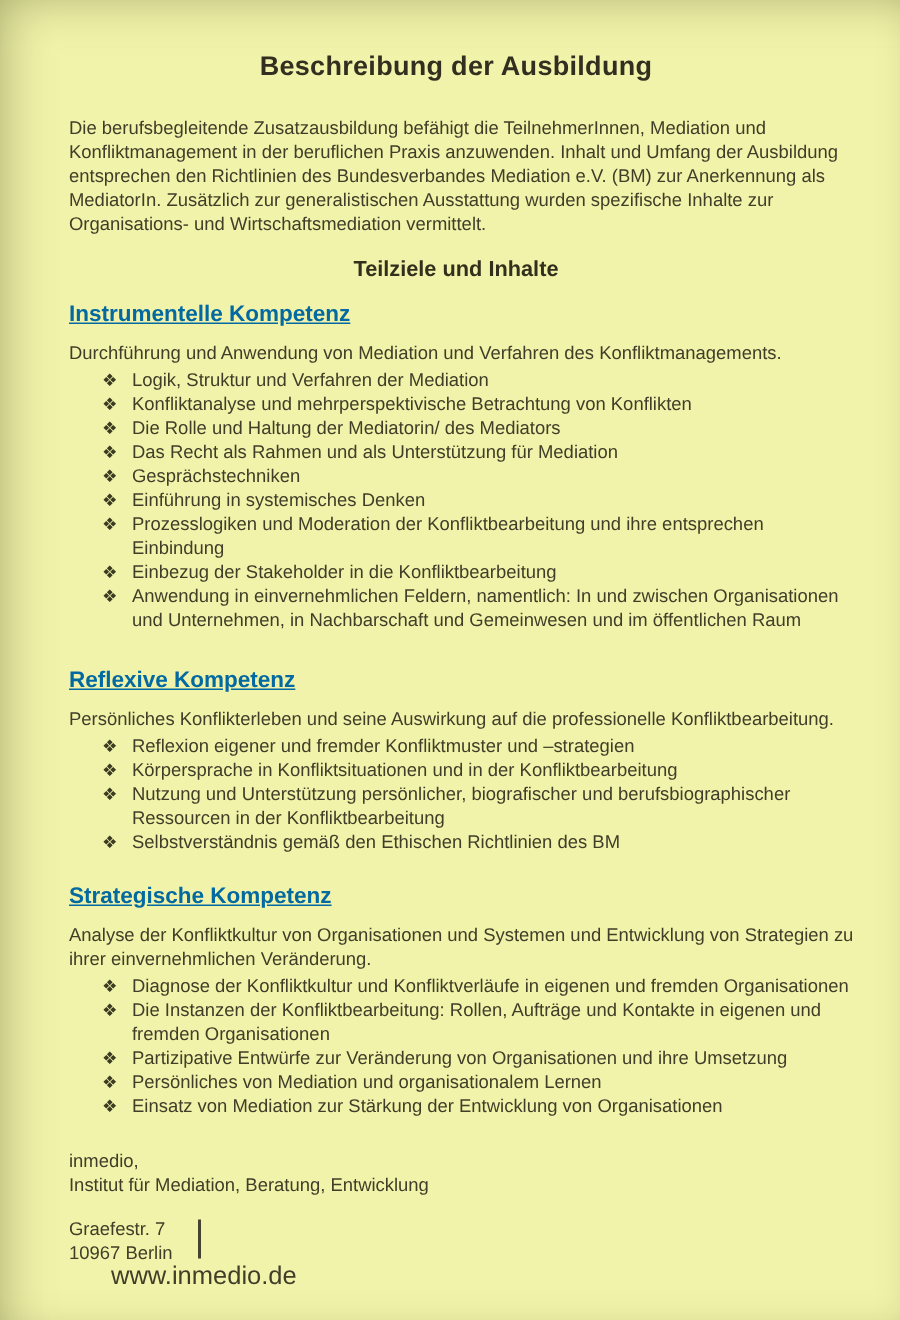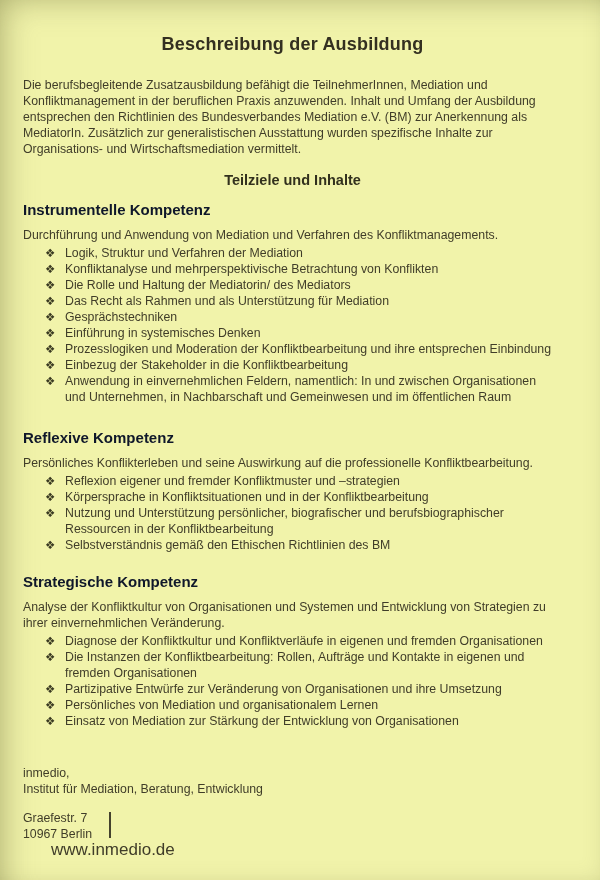--- a/index.html
+++ b/index.html
@@ -13,21 +13,21 @@
     height: 880px;
     margin: 0;
     background: #f1f3aa;
     box-shadow:
       inset 20px 16px 34px -20px rgba(105,108,55,0.55),
       inset -8px -10px 26px -18px rgba(105,108,55,0.30);
     font-family: "Liberation Sans", "DejaVu Sans", sans-serif;
     color: #403d29;
     overflow: hidden;
     box-sizing: border-box;
-    padding: 34px 28px 0 23px;
+    padding: 34px 28px 0 46px;
   }
   .title {
     font-size: 18px;
     font-weight: bold;
     color: #332f20;
     text-align: center;
     margin: 0 0 0 -10px;
     letter-spacing: 0.2px;
   }
   .intro {
@@ -39,22 +39,23 @@
   .subtitle {
     font-size: 14.5px;
     font-weight: bold;
     color: #32301d;
     text-align: center;
     margin: 15px 0 0 -10px;
   }
   .section-heading {
     font-size: 15px;
     font-weight: bold;
-    color: #0f172a;
-    margin: 0;
+    color: #0369a1;
+    margin: 0;
+    text-decoration: underline;
   }
   .sec-1 { margin-top: 13px; }
   .sec-2 { margin-top: 24px; }
   .sec-3 { margin-top: 20px; }
   .lead {
     font-size: 12.3px;
     line-height: 16px;
     margin: 9px 0 0 0;
     max-width: 526px;
   }
@@ -74,21 +75,21 @@
     font-family: "DejaVu Sans", sans-serif;
     font-size: 11.5px;
     color: #3b3b22;
     line-height: 16px;
   }
   ul.bullets .btxt {
     flex: 1;
     max-width: 492px;
   }
   .footer {
-    margin-top: 36px;
+    margin-top: 21px;
   }
   .org-line {
     font-size: 12.3px;
     line-height: 16px;
     margin: 0;
   }
   .addr-row {
     display: flex;
     margin-top: 13px;
     font-size: 12.3px;

